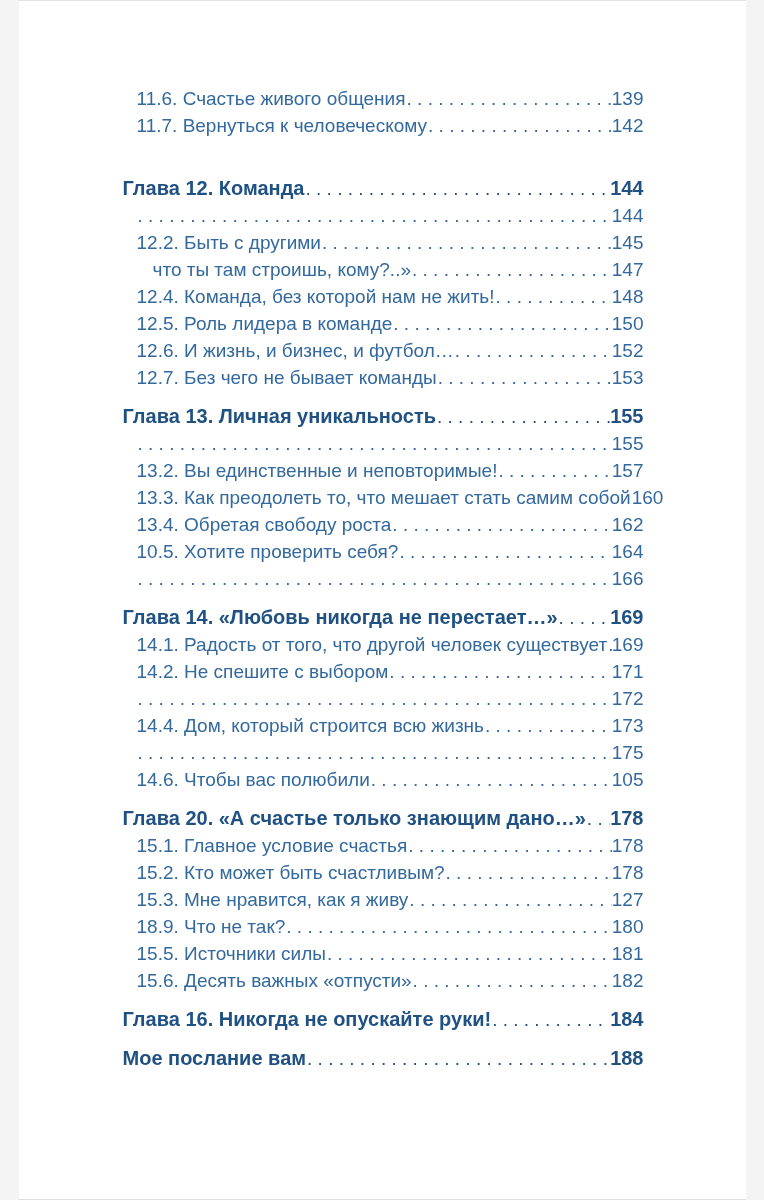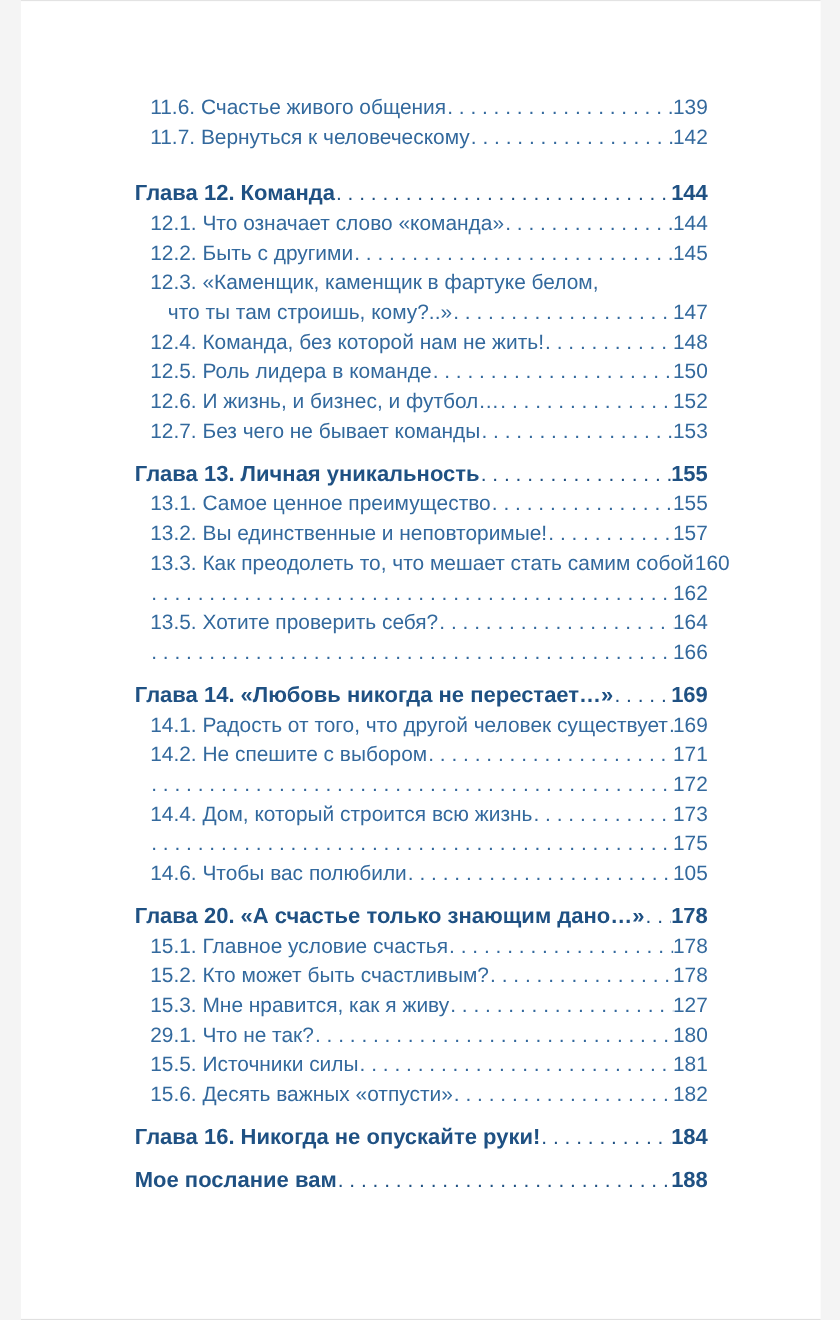--- a/index.html
+++ b/index.html
@@ -20,21 +20,21 @@
     background: var(--page-bg, #ffffff);
     box-sizing: border-box;
     padding: 84px 102px 0 104px;
     overflow: hidden;
     border-top: 1px solid #e3e3e3;
     border-bottom: 1px solid #e0e0e0;
   }
   .toc { width: 100%; }
   .group { margin-top: 12px; }
   .group:first-child { margin-top: 0; }
-  .group.gap-lg { margin-top: 24px; }
+  .group.gap-lg { margin-top: 36px; }
   .row {
     display: flex;
     align-items: baseline;
     line-height: 27px;
     min-width: 0;
   }
   .row.chapter {
     font-size: 20px;
     font-weight: bold;
     color: var(--chapter-color, #1f5183);
@@ -77,33 +77,29 @@
       </div>
     </section>
 
     <section class="group gap-lg">
       <div class="row chapter">
         <span class="label">Глава 12. Команда</span>
         <span class="leader">. . . . . . . . . . . . . . . . . . . . . . . . . . . . . . . . . . . . . . . . . . . . . . . . . . . . . . . . . . . . . . . . . . . . . . . . . . . . . . . . .</span>
         <span class="pg">144</span>
       </div>
       <div class="row entry">
-        <span class="label">12.1. Что означает слово «команда»</span>
         <span class="leader">. . . . . . . . . . . . . . . . . . . . . . . . . . . . . . . . . . . . . . . . . . . . . . . . . . . . . . . . . . . . . . . . . . . . . . . . . . . . . . . . .</span>
         <span class="pg">144</span>
       </div>
       <div class="row entry">
         <span class="label">12.2. Быть с другими</span>
         <span class="leader">. . . . . . . . . . . . . . . . . . . . . . . . . . . . . . . . . . . . . . . . . . . . . . . . . . . . . . . . . . . . . . . . . . . . . . . . . . . . . . . . .</span>
         <span class="pg">145</span>
       </div>
       <div>
-        <div class="row entry">
-          <span class="label">12.3. «Каменщик, каменщик в фартуке белом,</span>
-        </div>
         <div class="row entry cont">
           <span class="label">что ты там строишь, кому?..»</span>
           <span class="leader">. . . . . . . . . . . . . . . . . . . . . . . . . . . . . . . . . . . . . . . . . . . . . . . . . . . . . . . . . . . . . . . . . . . . . . . . . . . . . . . . .</span>
           <span class="pg">147</span>
         </div>
       </div>
       <div class="row entry">
         <span class="label">12.4. Команда, без которой нам не жить!</span>
         <span class="leader">. . . . . . . . . . . . . . . . . . . . . . . . . . . . . . . . . . . . . . . . . . . . . . . . . . . . . . . . . . . . . . . . . . . . . . . . . . . . . . . . .</span>
         <span class="pg">148</span>
@@ -125,40 +121,40 @@
       </div>
     </section>
 
     <section class="group">
       <div class="row chapter">
         <span class="label">Глава 13. Личная уникальность</span>
         <span class="leader">. . . . . . . . . . . . . . . . . . . . . . . . . . . . . . . . . . . . . . . . . . . . . . . . . . . . . . . . . . . . . . . . . . . . . . . . . . . . . . . . .</span>
         <span class="pg">155</span>
       </div>
       <div class="row entry">
-        <span class="label">13.1. Самое ценное преимущество</span>
         <span class="leader">. . . . . . . . . . . . . . . . . . . . . . . . . . . . . . . . . . . . . . . . . . . . . . . . . . . . . . . . . . . . . . . . . . . . . . . . . . . . . . . . .</span>
         <span class="pg">155</span>
       </div>
       <div class="row entry">
         <span class="label">13.2. Вы единственные и неповторимые!</span>
         <span class="leader">. . . . . . . . . . . . . . . . . . . . . . . . . . . . . . . . . . . . . . . . . . . . . . . . . . . . . . . . . . . . . . . . . . . . . . . . . . . . . . . . .</span>
         <span class="pg">157</span>
       </div>
       <div class="row entry">
         <span class="label">13.3. Как преодолеть то, что мешает стать самим собой</span>
         <span class="leader">. . . . . . . . . . . . . . . . . . . . . . . . . . . . . . . . . . . . . . . . . . . . . . . . . . . . . . . . . . . . . . . . . . . . . . . . . . . . . . . . .</span>
         <span class="pg">160</span>
       </div>
       <div class="row entry">
+        <span class="label">13.4. Обретая свободу роста</span>
         <span class="leader">. . . . . . . . . . . . . . . . . . . . . . . . . . . . . . . . . . . . . . . . . . . . . . . . . . . . . . . . . . . . . . . . . . . . . . . . . . . . . . . . .</span>
         <span class="pg">162</span>
       </div>
       <div class="row entry">
-        <span class="label">13.5. Хотите проверить себя?</span>
+        <span class="label">10.5. Хотите проверить себя?</span>
         <span class="leader">. . . . . . . . . . . . . . . . . . . . . . . . . . . . . . . . . . . . . . . . . . . . . . . . . . . . . . . . . . . . . . . . . . . . . . . . . . . . . . . . .</span>
         <span class="pg">164</span>
       </div>
       <div class="row entry">
         <span class="leader">. . . . . . . . . . . . . . . . . . . . . . . . . . . . . . . . . . . . . . . . . . . . . . . . . . . . . . . . . . . . . . . . . . . . . . . . . . . . . . . . .</span>
         <span class="pg">166</span>
       </div>
     </section>
 
     <section class="group">
@@ -212,21 +208,21 @@
         <span class="label">15.2. Кто может быть счастливым?</span>
         <span class="leader">. . . . . . . . . . . . . . . . . . . . . . . . . . . . . . . . . . . . . . . . . . . . . . . . . . . . . . . . . . . . . . . . . . . . . . . . . . . . . . . . .</span>
         <span class="pg">178</span>
       </div>
       <div class="row entry">
         <span class="label">15.3. Мне нравится, как я живу</span>
         <span class="leader">. . . . . . . . . . . . . . . . . . . . . . . . . . . . . . . . . . . . . . . . . . . . . . . . . . . . . . . . . . . . . . . . . . . . . . . . . . . . . . . . .</span>
         <span class="pg">127</span>
       </div>
       <div class="row entry">
-        <span class="label">29.1. Что не так?</span>
+        <span class="label">18.9. Что не так?</span>
         <span class="leader">. . . . . . . . . . . . . . . . . . . . . . . . . . . . . . . . . . . . . . . . . . . . . . . . . . . . . . . . . . . . . . . . . . . . . . . . . . . . . . . . .</span>
         <span class="pg">180</span>
       </div>
       <div class="row entry">
         <span class="label">15.5. Источники силы</span>
         <span class="leader">. . . . . . . . . . . . . . . . . . . . . . . . . . . . . . . . . . . . . . . . . . . . . . . . . . . . . . . . . . . . . . . . . . . . . . . . . . . . . . . . .</span>
         <span class="pg">181</span>
       </div>
       <div class="row entry">
         <span class="label">15.6. Десять важных «отпусти»</span>

